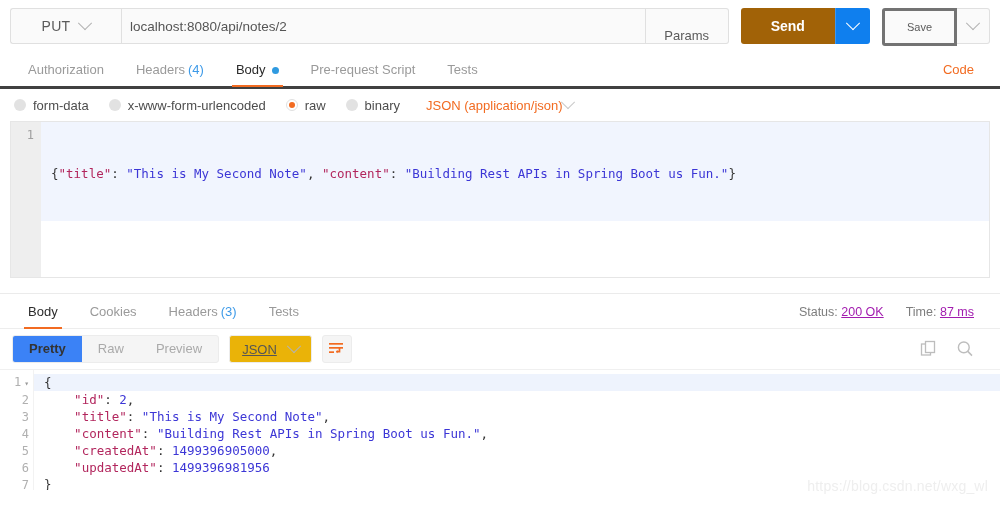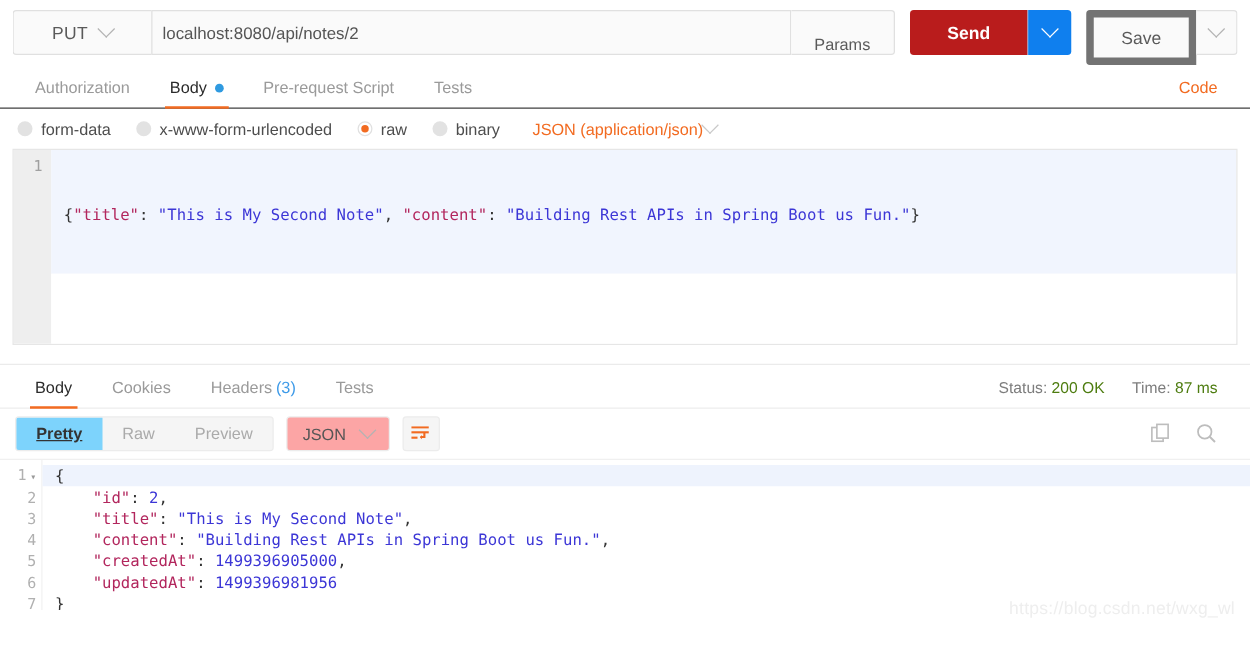--- a/index.html
+++ b/index.html
@@ -69,21 +69,21 @@
     display: flex;
     align-items: flex-end;
     justify-content: center;
     color: #5a5a5a;
     font-size: 13px;
     border-radius: 0 3px 3px 0;
     cursor: pointer;
   }
   .send-group { display: flex; margin-left: 12px; }
   .send-btn {
-    background: #b91c1c;
+    background: #a16207;
     color: #fff;
     font-weight: bold;
     font-size: 14px;
     padding: 0 30px;
     display: flex;
     align-items: center;
     border-radius: 3px 0 0 3px;
     cursor: pointer;
   }
   .send-caret {
@@ -92,24 +92,24 @@
     display: flex;
     align-items: center;
     justify-content: center;
     border-left: 1px solid #3c97f1;
     border-radius: 0 3px 3px 0;
     cursor: pointer;
   }
   .send-caret .chev { border-color: #ffffff; }
   .save-group { display: flex; margin-left: 12px; }
   .save-btn {
-    border: 6px solid #737373;
+    border: 3px solid #737373;
     background: #fafafa;
     color: #5a5a5a;
-    font-size: 14px;
+    font-size: 11px;
     padding: 16px 22px;
     display: flex;
     align-items: center;
     border-radius: 3px 0 0 3px;
     cursor: pointer;
   }
   .save-caret {
     border: 1px solid #e0e0e0;
     border-left: none;
     background: #fafafa;
@@ -118,21 +118,21 @@
     align-items: center;
     justify-content: center;
     border-radius: 0 3px 3px 0;
     cursor: pointer;
   }
 
   
   .req-tabs {
     display: flex;
     align-items: flex-end;
-    border-bottom: 1px solid #404040;
+    border-bottom: 3px solid #404040;
     height: 33px;
     padding: 0 12px;
     position: relative;
   }
   .tab {
     padding: 0 16px;
     height: 32px;
     line-height: 32px;
     color: #9a9a9a;
     font-size: 13px;
@@ -270,21 +270,21 @@
   .resp-meta {
     margin-left: auto;
     display: flex;
     gap: 22px;
     height: 32px;
     line-height: 32px;
     padding-right: 14px;
     font-size: 12.5px;
     color: #7d7d7d;
   }
-  .resp-meta b { color: #4d7c0f; font-weight: normal; }
+  .resp-meta b { color: #a21caf; font-weight: normal; text-decoration: underline; }
 
   
   .resp-toolbar {
     display: flex;
     align-items: center;
     height: 40px;
     padding: 0 12px;
     gap: 10px;
   }
   .seg {
@@ -296,33 +296,34 @@
     height: 26px;
   }
   .seg-item {
     padding: 0 16px;
     height: 26px;
     line-height: 26px;
     font-size: 13px;
     color: #aaaaaa;
     cursor: pointer;
   }
-  .seg-item.active { color: #333; font-weight: bold; background: #7dd3fc; text-decoration: underline; }
+  .seg-item.active { color: #333; font-weight: bold; background: #3b82f6; }
   .fmt-select {
     display: flex;
     align-items: center;
     gap: 12px;
-    background: #fca5a5;
+    background: #eab308;
     border: 1px solid #ececec;
     border-radius: 3px;
     height: 26px;
     padding: 0 12px;
     font-size: 13px;
     color: #555;
     cursor: pointer;
+    text-decoration: underline;
   }
   .wrap-btn {
     width: 28px; height: 26px;
     background: #f5f5f5;
     border: 1px solid #ececec;
     border-radius: 3px;
     display: flex;
     align-items: center;
     justify-content: center;
     cursor: pointer;
@@ -412,20 +413,23 @@
       <div class="save-caret">
         <span class="chev"></span>
       </div>
     </div>
   </div>
 
   <div class="req-tabs">
     <div class="tab">
       <span>Authorization</span>
     </div>
+    <div class="tab">
+      <span>Headers</span><span class="count">(4)</span>
+    </div>
     <div class="tab active">
       <span>Body</span><span class="bluedot"></span>
     </div>
     <div class="tab">
       <span>Pre-request Script</span>
     </div>
     <div class="tab">
       <span>Tests</span>
     </div>
     <div class="code-link">

